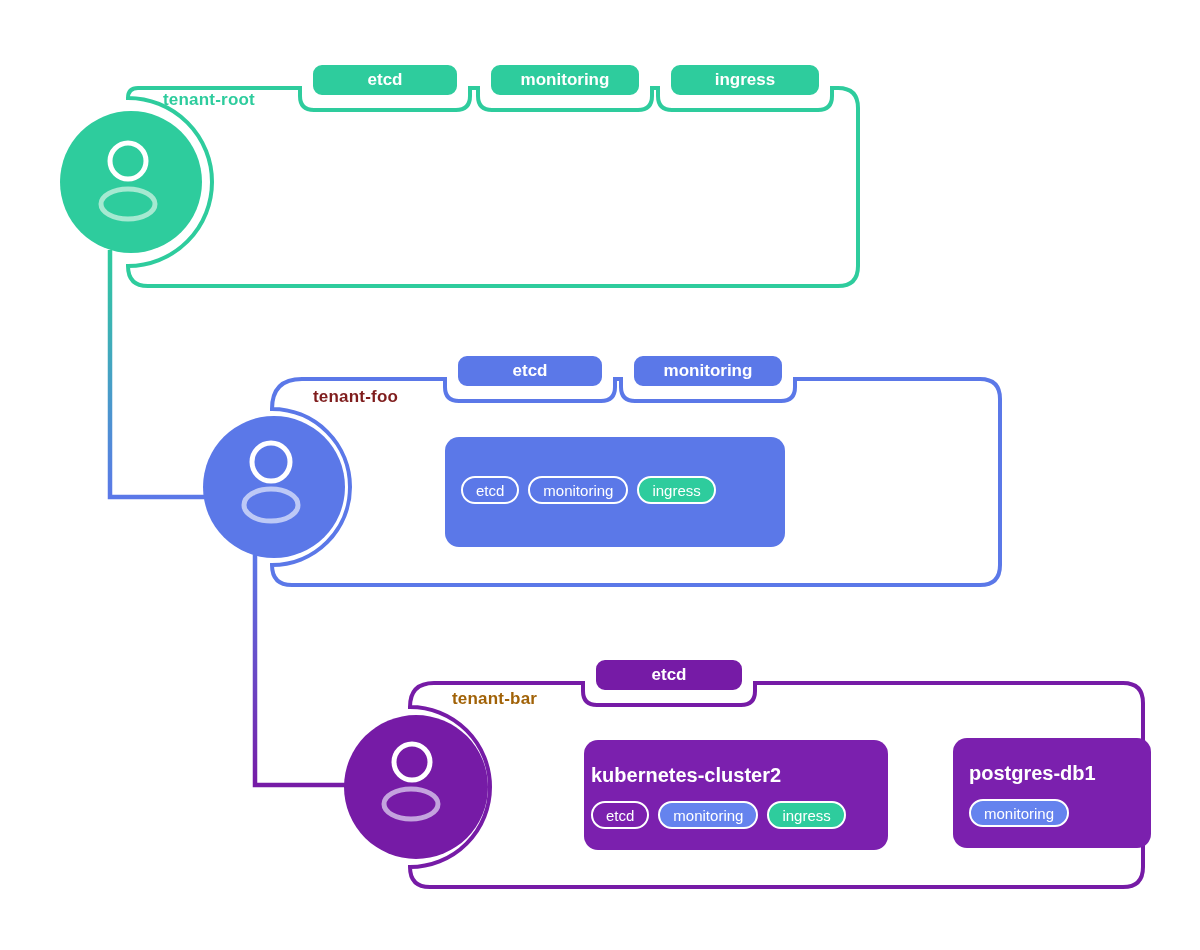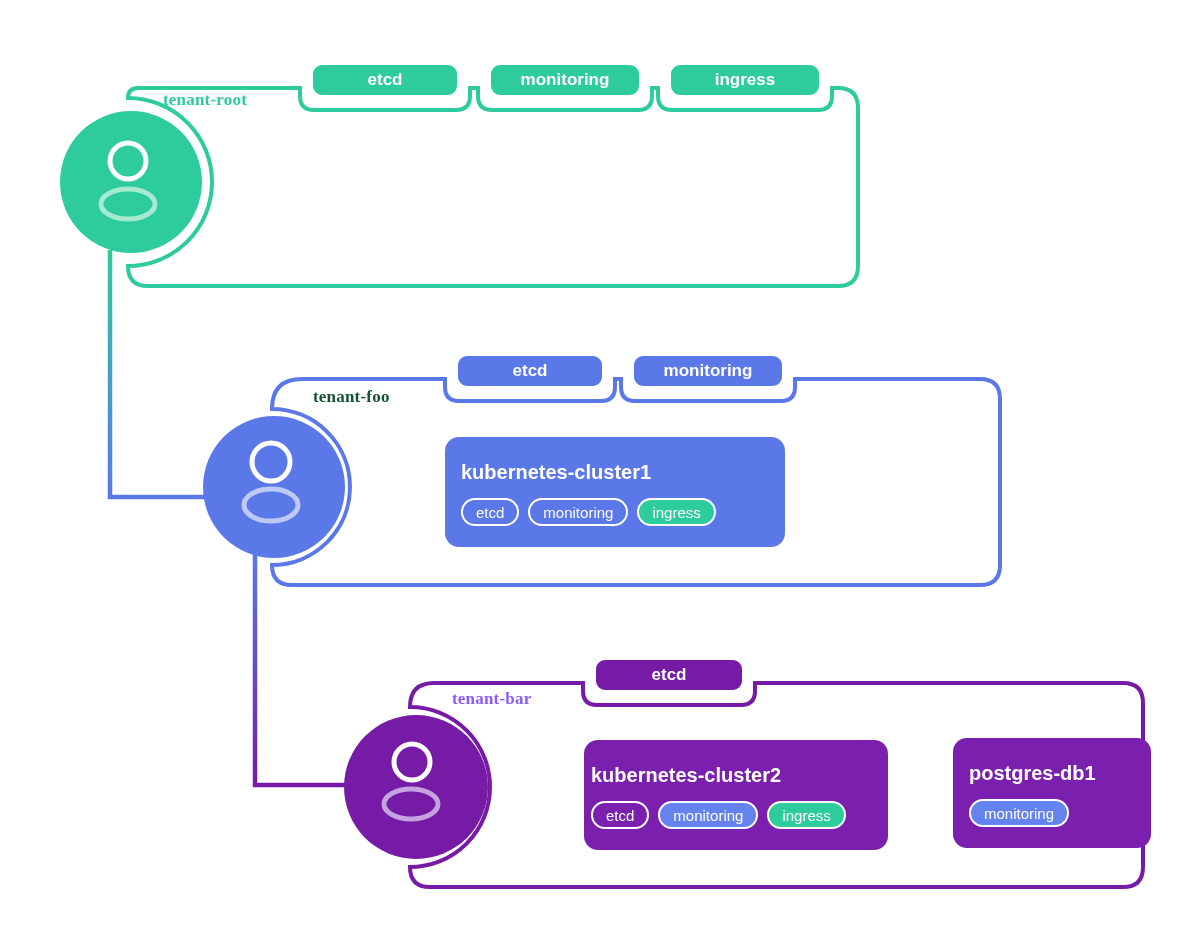--- a/index.html
+++ b/index.html
@@ -1,24 +1,24 @@
 <!DOCTYPE html>
 <html><head>
 <meta charset="utf-8">
 <style>
   html,body{margin:0;padding:0;background:#ffffff;}
   body{width:1200px;height:950px;position:relative;overflow:hidden;
        font-family:"Liberation Sans","DejaVu Sans",sans-serif;}
   #stage{position:absolute;inset:0;width:1200px;height:950px;}
   svg.canvas{position:absolute;left:0;top:0;}
 
-  .tenant-label{position:absolute;font-size:17px;font-weight:700;letter-spacing:.2px;font-family:Liberation Serif, serif;}
+  .tenant-label{position:absolute;font-size:17px;font-weight:700;letter-spacing:.2px;}
   .lbl-green{color:#2ecc9d;}
-  .lbl-blue{color:#14532d;}
-  .lbl-purple{color:#8b5cf6;}
+  .lbl-blue{color:#7f1d1d;}
+  .lbl-purple{color:#a16207;}
 
   .tab{position:absolute;box-sizing:border-box;height:36px;border:3px solid #ffffff;
        border-radius:12px;display:flex;align-items:center;justify-content:center;
        color:#ffffff;font-size:17px;font-weight:700;}
   .tab-green{background:#2ecc9d;}
   .tab-blue{background:#5b78e8;}
   .tab-purple{background:#761ba6;}
 
   .card{position:absolute;box-sizing:border-box;border-radius:14px;
         padding:24px 16px 0 16px;color:#ffffff;}
@@ -102,21 +102,20 @@
   <div class="tenant-label lbl-green" style="left:163px;top:90px;">tenant-root</div>
   <div class="tab tab-green" style="left:310px;top:62px;width:150px;">etcd</div>
   <div class="tab tab-green" style="left:488px;top:62px;width:154px;">monitoring</div>
   <div class="tab tab-green" style="left:668px;top:62px;width:154px;">ingress</div>
 
   <div class="tenant-label lbl-blue" style="left:313px;top:387px;">tenant-foo</div>
   <div class="tab tab-blue" style="left:455px;top:353px;width:150px;">etcd</div>
   <div class="tab tab-blue" style="left:631px;top:353px;width:154px;">monitoring</div>
 
   <div class="card card-blue" style="left:445px;top:437px;width:340px;height:110px;">
-    <div class="card-title">kubernetes-cluster1</div>
     <div class="pill-row">
       <span class="pill pill-outline">etcd</span>
       <span class="pill pill-outline">monitoring</span>
       <span class="pill pill-green">ingress</span>
     </div>
   </div>
 
   <div class="tenant-label lbl-purple" style="left:452px;top:689px;">tenant-bar</div>
   <div class="tab tab-purple" style="left:593px;top:657px;width:152px;">etcd</div>
 

